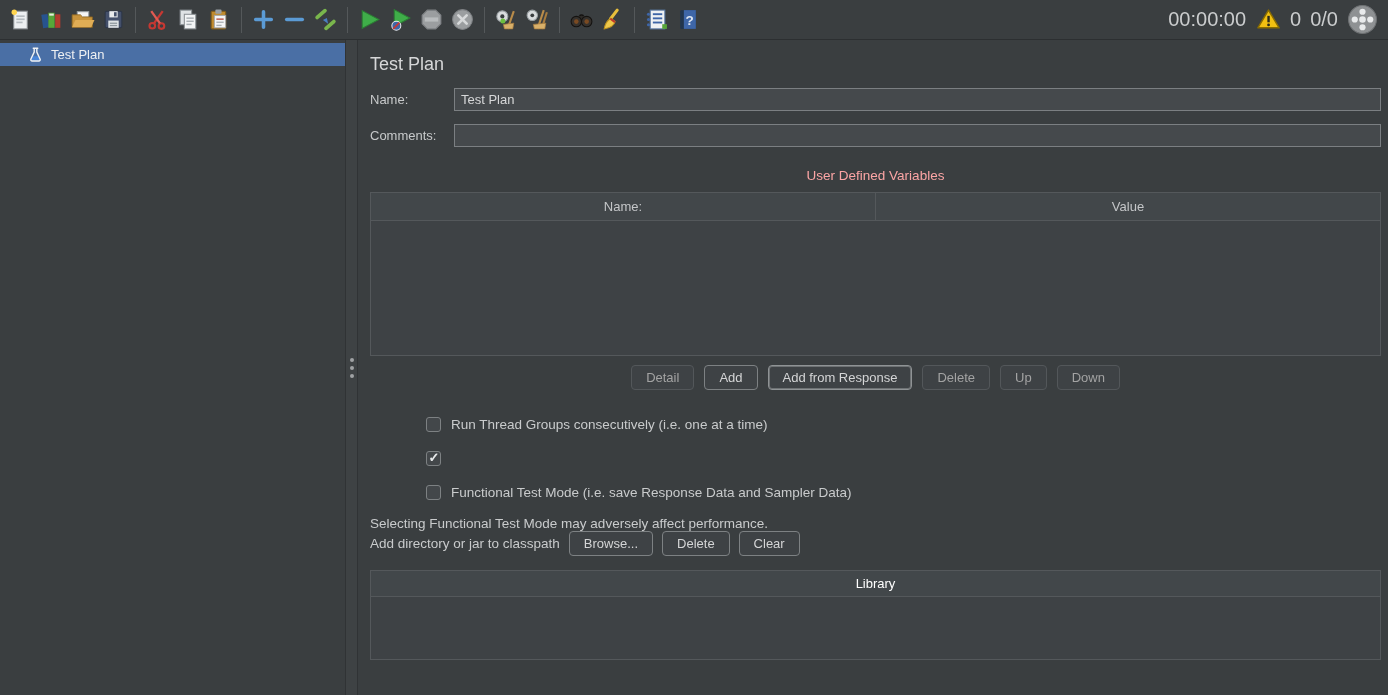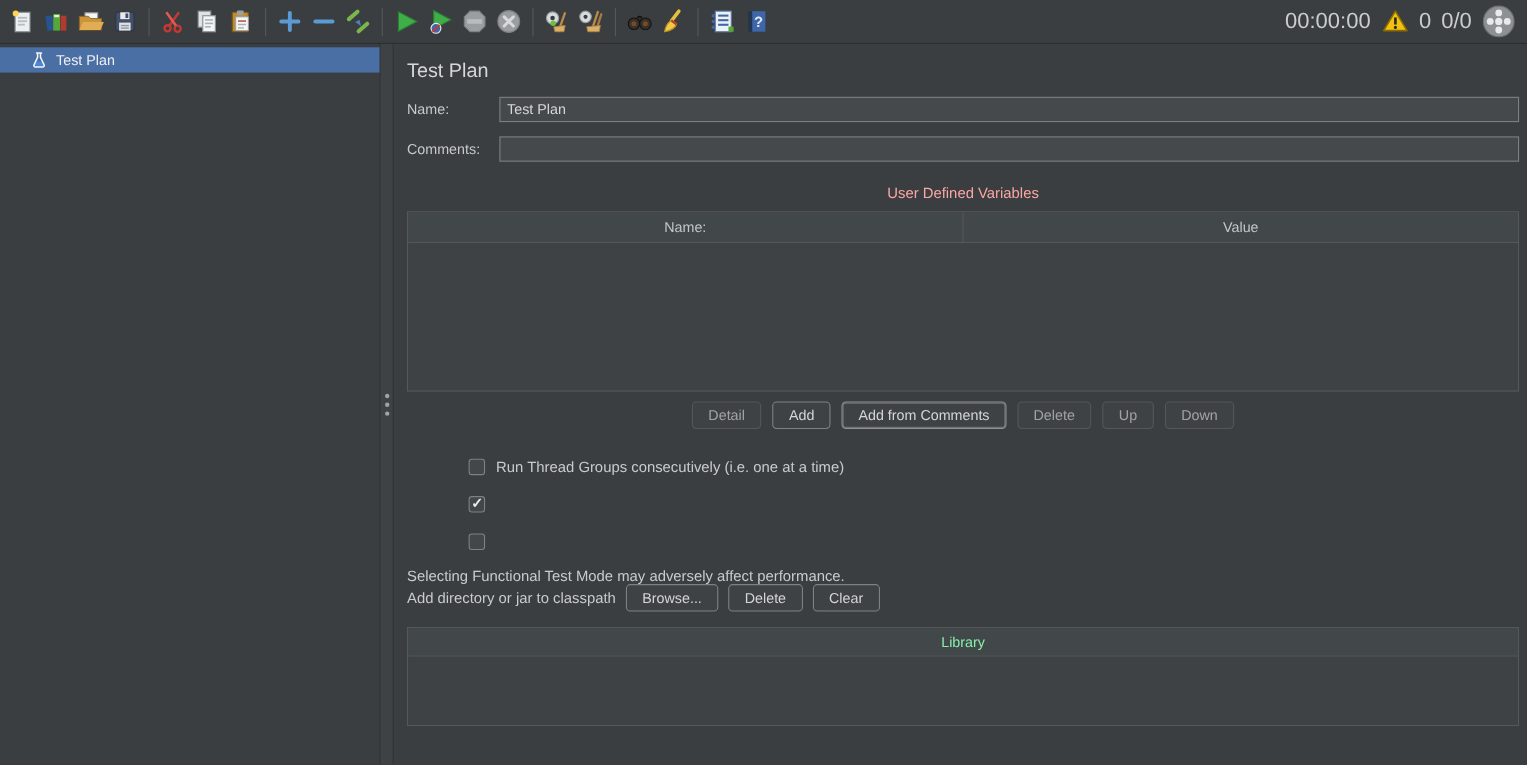--- a/index.html
+++ b/index.html
@@ -95,21 +95,21 @@
     color: #e9ebec; font-size: 13px; font-weight: bold;
   }
 
   .note { margin-top: 16px; font-size: 13.5px; color: #c9cbcc; }
 
   .classpath-row { display: flex; align-items: center; gap: 9px; font-size: 13.5px; }
 
   .library-table { margin-top: 14px; border: 1px solid #54585b; }
   .library-head {
     height: 26px; background: #42474a; border-bottom: 1px solid #54585b;
-    display: flex; align-items: center; justify-content: center; color: #86efac;
+    display: flex; align-items: center; justify-content: center; color: #ffffff;
   }
   .library-body { height: 62px; background: #3e4245; }
 
   svg { display: block; }
 </style>
 </head>
 <body>
 
 <div class="app">
 
@@ -341,35 +341,36 @@
       <div class="udv-table">
         <div class="udv-head">
           <div class="udv-col first">Name:</div>
           <div class="udv-col">Value</div>
         </div>
       </div>
 
       <div class="btn-row">
         <button class="jbtn disabled">Detail</button>
         <button class="jbtn">Add</button>
-        <button class="jbtn focused">Add from Comments</button>
+        <button class="jbtn focused">Add from Response</button>
         <button class="jbtn disabled">Delete</button>
         <button class="jbtn disabled">Up</button>
         <button class="jbtn disabled">Down</button>
       </div>
 
       <div class="checkbox-row mt1">
         <span class="cb"></span>
         <span>Run Thread Groups consecutively (i.e. one at a time)</span>
       </div>
       <div class="checkbox-row mt2">
         <span class="cb checked"></span>
       </div>
       <div class="checkbox-row mt3">
         <span class="cb"></span>
+        <span>Functional Test Mode (i.e. save Response Data and Sampler Data)</span>
       </div>
 
       <div class="note">Selecting Functional Test Mode may adversely affect performance.</div>
 
       <div class="classpath-row">
         <span>Add directory or jar to classpath</span>
         <button class="jbtn">Browse...</button>
         <button class="jbtn">Delete</button>
         <button class="jbtn">Clear</button>
       </div>

